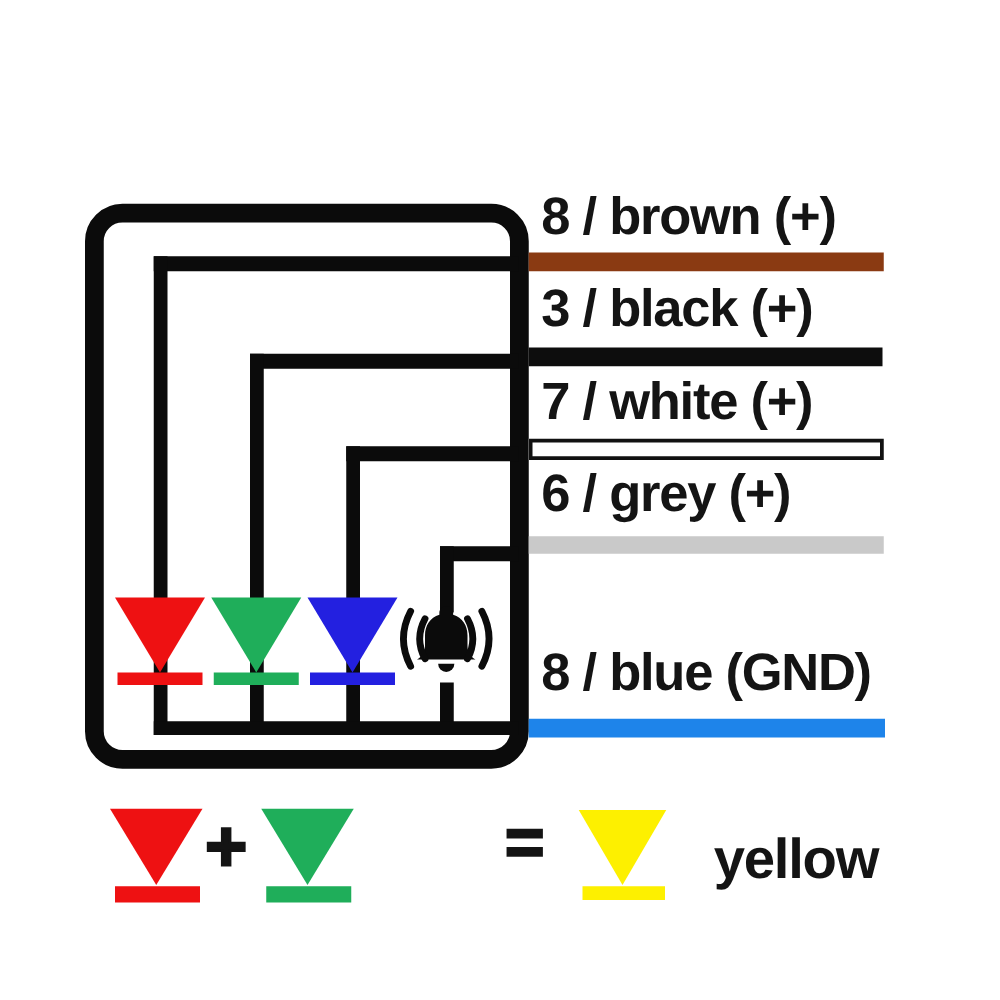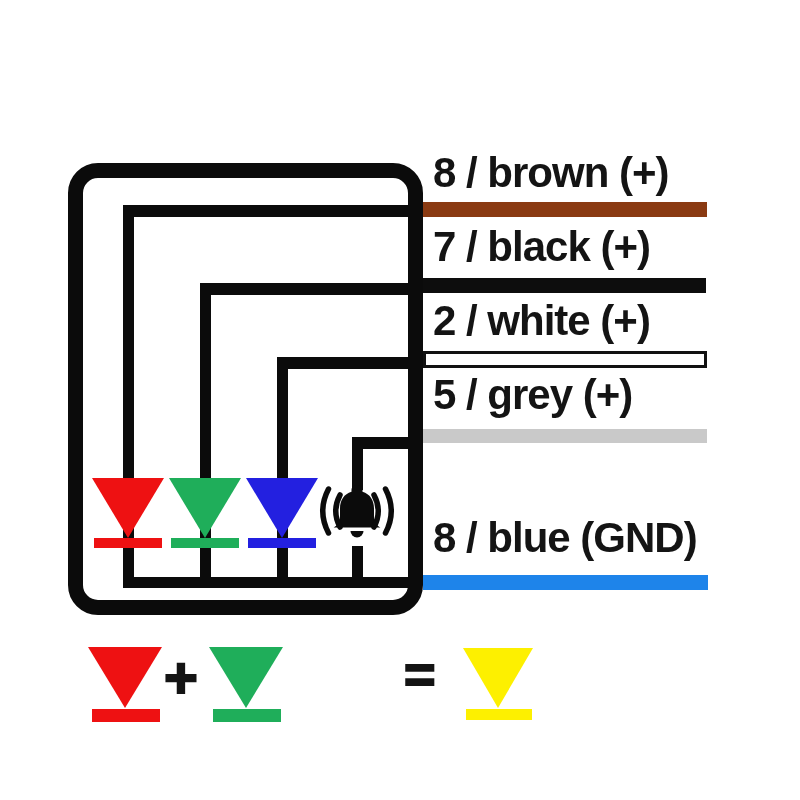--- a/index.html
+++ b/index.html
@@ -96,34 +96,35 @@
     <path d="M36.5 47 a6.5 6.5 0 0 0 13 0 z" fill="#0b0b0b"></path>
     <path d="M26 11 Q 17.5 27 26 43" fill="none" stroke="#0b0b0b" stroke-width="5.5" stroke-linecap="round"></path>
     <path d="M14.5 5 Q 3 27 14.5 49" fill="none" stroke="#0b0b0b" stroke-width="5.5" stroke-linecap="round"></path>
     <path d="M60 11 Q 68.5 27 60 43" fill="none" stroke="#0b0b0b" stroke-width="5.5" stroke-linecap="round"></path>
     <path d="M71.5 5 Q 83 27 71.5 49" fill="none" stroke="#0b0b0b" stroke-width="5.5" stroke-linecap="round"></path>
   </svg>
 
   <div class="wire-label lbl-1">8 / brown (+)</div>
   <div class="wire wire-1" style="background-color: rgb(138, 58, 18);"></div>
 
-  <div class="wire-label lbl-4">7 / black (+)</div>
+  <div class="wire-label lbl-4">3 / black (+)</div>
   <div class="wire wire-4" style="background-color: rgb(13, 13, 13);"></div>
 
-  <div class="wire-label lbl-2">2 / white (+)</div>
+  <div class="wire-label lbl-2">7 / white (+)</div>
   <div class="wire wire-2" style="background-color: rgb(255, 255, 255);"></div>
 
-  <div class="wire-label lbl-5">5 / grey (+)</div>
+  <div class="wire-label lbl-5">6 / grey (+)</div>
   <div class="wire wire-5" style="background-color: rgb(201, 201, 201);"></div>
 
   <div class="wire-label lbl-3">8 / blue (GND)</div>
   <div class="wire wire-3" style="background-color: rgb(30, 132, 234);"></div>
 
   <div class="led-tri tri-lg tri-red-lg" style="border-top-color: rgb(238, 17, 18);"></div>
   <div class="led-bar bar-red-lg" style="background-color: rgb(238, 17, 18);"></div>
   <div class="op op-plus">+</div>
   <div class="led-tri tri-lg tri-green-lg" style="border-top-color: rgb(31, 174, 90);"></div>
   <div class="led-bar bar-green-lg" style="background-color: rgb(31, 174, 90);"></div>
   <div class="op op-eq">=</div>
   <div class="led-tri tri-lg tri-yellow-lg" style="border-top-color: rgb(253, 240, 0);"></div>
   <div class="led-bar bar-yellow-lg" style="background-color: rgb(253, 240, 0);"></div>
+  <div class="legend-text">yellow</div>
 
 </div>
 
 </body></html>

